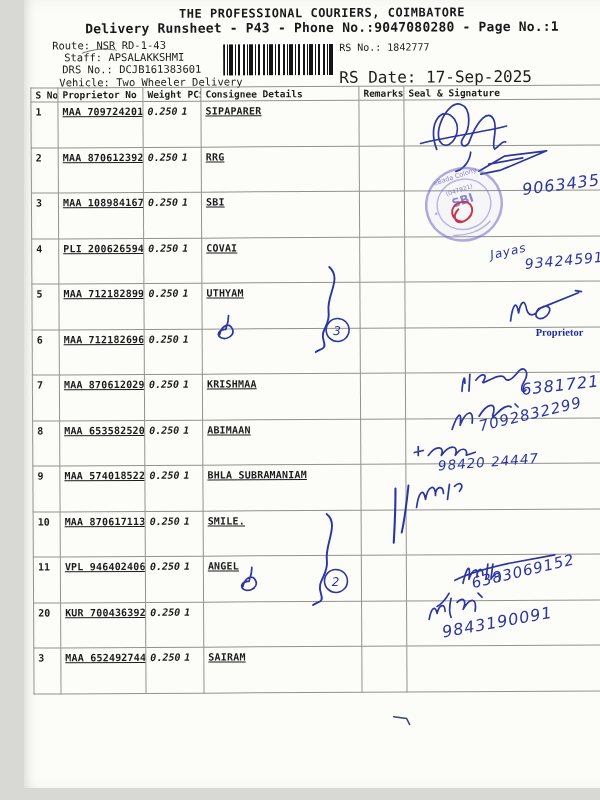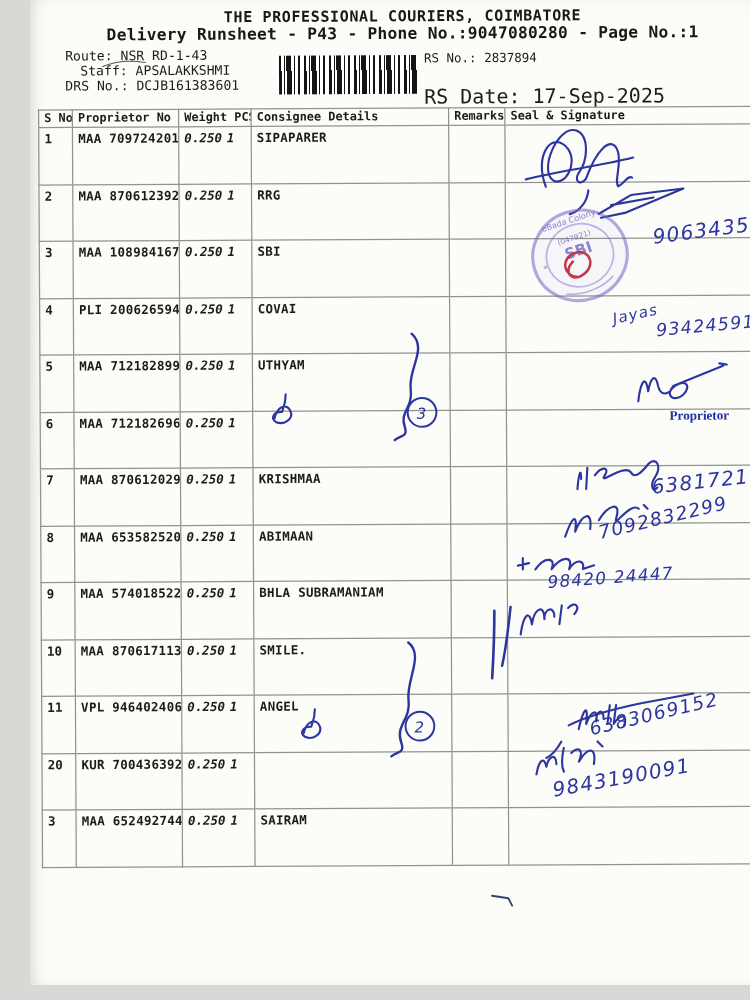--- a/index.html
+++ b/index.html
@@ -14,42 +14,43 @@
   .info{position:absolute;color:#1c1c1c;font-weight:normal;font-size:10.5px;white-space:nowrap;}
   .barcode{position:absolute;left:201px;top:44px;width:111px;height:31px;
     background:repeating-linear-gradient(90deg,#141414 0 2px,#fff 2px 4px,#141414 4px 5px,#fff 5px 6px,#141414 6px 10px,#fff 10px 12px,#141414 12px 13px,#fff 13px 15px,#141414 15px 17px,#fff 17px 20px);}
   table.sheet{position:absolute;left:8px;top:86px;width:577px;border-collapse:collapse;table-layout:fixed;}
   table.sheet th,table.sheet td{border:1px solid #93938d;padding:0 4px;color:#1b1b1b;
     font-family:"DejaVu Sans Mono",monospace;vertical-align:top;overflow:hidden;white-space:nowrap;}
   table.sheet th{font-size:9.5px;font-weight:bold;height:13px;text-align:left;vertical-align:middle;}
   table.sheet td{font-size:10px;font-weight:bold;height:40.5px;padding-top:4px;}
   td.wp{padding:4px 6px 0 6px;font-style:italic;}
   td.wp .w{display:inline-block;width:34px;}
-  td.cons{letter-spacing:.2px;}
+  td.cons{letter-spacing:.2px;text-decoration:underline;}
   th.seal{text-align:center;}
   .annot{position:absolute;left:0;top:0;pointer-events:none;}
   .hand{font-family:"DejaVu Sans",sans-serif;font-style:italic;fill:#2c35a0;letter-spacing:1px;}
   .stampT{font-family:"DejaVu Sans",sans-serif;fill:rgba(112,102,200,.8);}
 </style>
 </head>
 <body>
 
 <div class="paper">
   <div class="content">
 
     <div class="hdr-line company">THE PROFESSIONAL COURIERS, COIMBATORE</div>
     <div class="hdr-line subtitle">Delivery Runsheet - P43 - Phone No.:9047080280 - Page No.:1</div>
 
     <div class="info" style="left:30px;top:38px;">Route: NSR RD-1-43</div>
     <div class="info" style="left:42px;top:50px;">Staff: APSALAKKSHMI</div>
-    <div class="info" style="left:30px;top:62px;">DRS No.: DCJB161383601</div>
+    <div class="info" style="left:40px;top:62px;">DRS No.: DCJB161383601</div>
+    <div class="info" style="left:37px;top:75px;">Vehicle: Two Wheeler Delivery</div>
 
     <div class="barcode"></div>
 
-    <div class="info" style="left:317px;top:42px;font-size:10px;">RS No.: 2837894</div>
+    <div class="info" style="left:317px;top:42px;font-size:10px;">RS No.: 1842777</div>
     <div class="info" style="left:317px;top:68px;font-size:16px;">RS Date: 17-Sep-2025</div>
 
     <table class="sheet">
       <colgroup>
         <col style="width:27px">
           <col style="width:85px">
           <col style="width:58px">
         <col style="width:158px">
           <col style="width:45px">
           <col style="width:204px">

